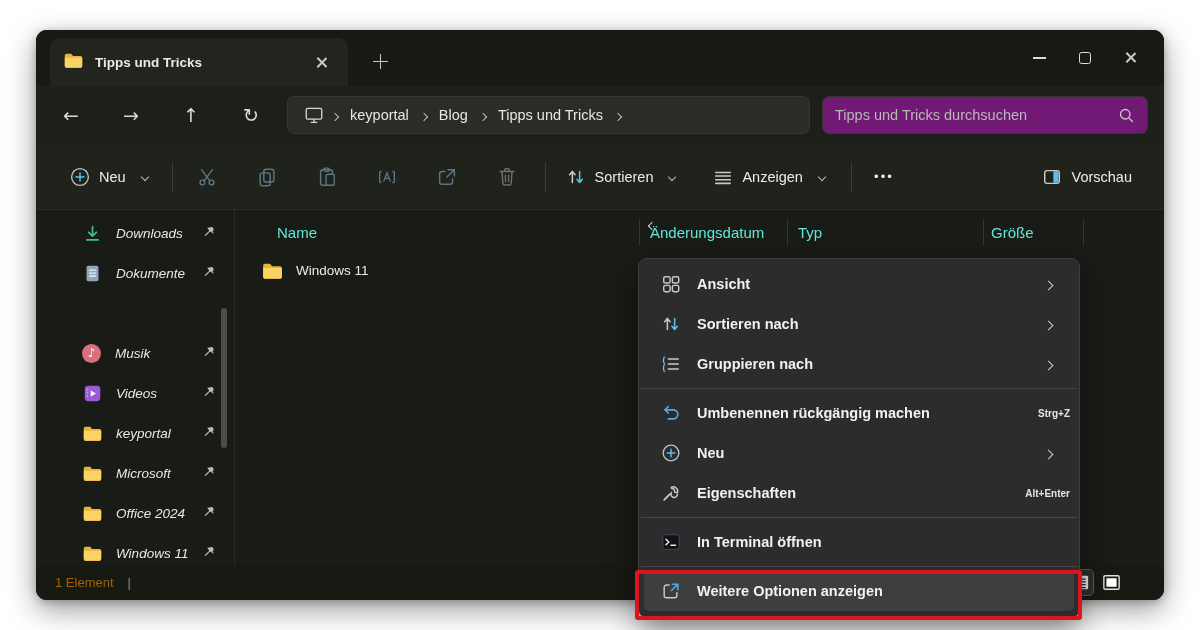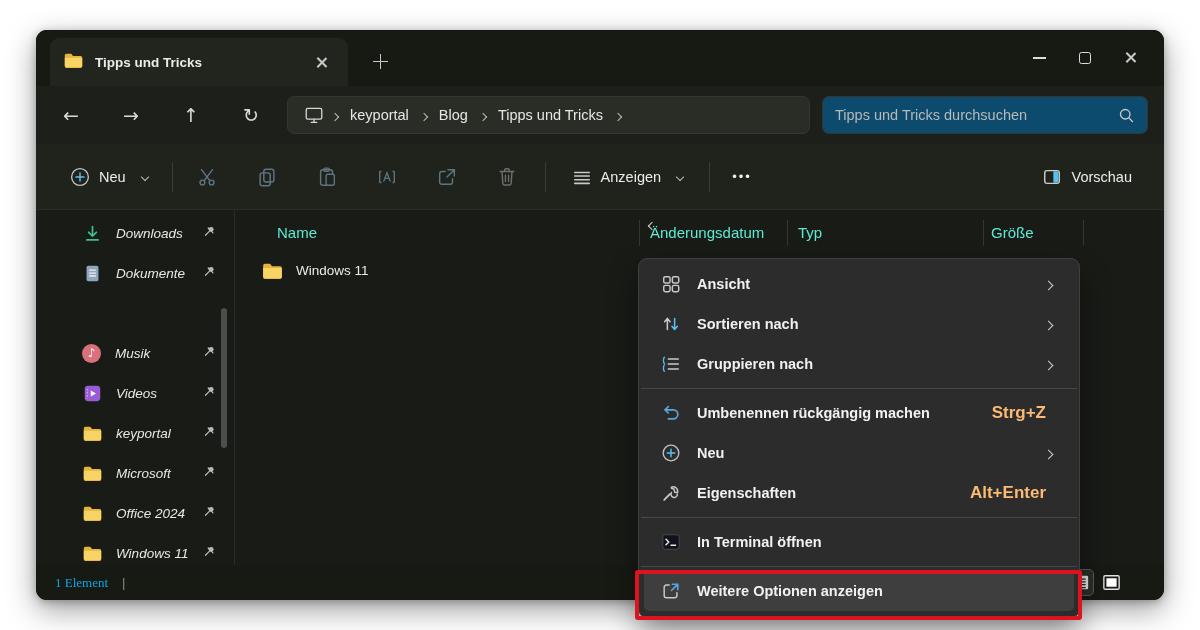--- a/index.html
+++ b/index.html
@@ -35,21 +35,21 @@
   .navbtn { width:38px; height:36px; display:flex; align-items:center; justify-content:center;
             color:#d9d9d9; font-size:19px; font-family:"DejaVu Sans",sans-serif; border-radius:6px; }
   .crumbbar { position:absolute; left:251px; top:10px; width:523px; height:38px; background:#2a2c26;
               border:1px solid #35372f; border-radius:7px; display:flex; align-items:center; padding:0 12px; color:#e7e7e5; }
   .crumb { font-size:14.5px; padding:0 8px; white-space:nowrap; }
   .chv { display:inline-block; width:6px; height:6px; border-right:1.5px solid #bdbdbd; border-bottom:1.5px solid #bdbdbd; }
   .chv.right { transform:rotate(-45deg); }
   .chv.down  { transform:rotate(45deg); margin-left:7px; }
   .chv.up    { transform:rotate(135deg); }
   .crumb-sep { margin:0 4px; }
-  .searchbar { position:absolute; left:786px; top:10px; width:326px; height:38px; background:#0c4a6e;
+  .searchbar { position:absolute; left:786px; top:10px; width:326px; height:38px; background:#701a75;
                border:1px solid #35372f; border-radius:7px; display:flex; align-items:center; padding:0 12px; }
   .searchbar input { flex:1; background:transparent; border:none; outline:none; color:#c9c9c6; font-size:14.5px;
                      font-family:"Liberation Sans",sans-serif; }
   .searchbar input::placeholder { color:#b9b9b6; opacity:1; }
 
   
   .cmdbar { position:relative; height:66px; background:#20221c; border-bottom:1px solid #2a2c26;
             display:flex; align-items:center; }
   .cmd-sep { width:1px; height:30px; background:#3a3c36; }
   .cmdbtn { display:flex; align-items:center; gap:9px; padding:0 12px; height:40px; border-radius:6px; color:#ececea; font-size:14.5px; }
@@ -70,35 +70,35 @@
   
   .listhead { position:absolute; left:199px; top:6px; right:0; height:34px; color:#5eead4; font-size:15px; }
   .colname { position:absolute; top:8px; }
   .coldiv { position:absolute; top:4px; width:1px; height:26px; background:#35372f; }
   .sortcaret { position:absolute; left:414px; top:-1px; }
   .filerow { position:absolute; left:210px; top:42px; width:420px; height:36px; display:flex; align-items:center; border-radius:5px; }
   .filerow .fname { color:#ececea; font-size:13.5px; margin-left:13px; }
 
   
   .statusbar { position:relative; height:35px; background:#15170f12; display:flex; align-items:center; background:#171913; }
-  .status-text { color:#0ea5e9; font-size:13px; margin-left:19px;font-family:Liberation Serif, serif; }
+  .status-text { color:#a16207; font-size:13px; margin-left:19px; }
   .status-div { color:#8a8a88; font-size:13px; margin-left:14px; }
   .viewmodes { position:absolute; right:40px; display:flex; gap:6px; align-items:center; }
   .vm { width:25px; height:25px; display:flex; align-items:center; justify-content:center; border-radius:4px; }
   .vm.active { outline:1px solid #5a5a5a; background:#2c2e28; }
 
   
   .ctxmenu { position:absolute; left:638px; top:258px; width:442px; height:360px; background:#2c2c2c;
              border:1px solid #3f3f3f; border-radius:9px; z-index:40;
              box-shadow:0 14px 30px rgba(0,0,0,.45); padding-top:5px; }
   .mi { position:relative; margin:0 5px; height:40px; display:flex; align-items:center; border-radius:5px;font-weight:bold; }
   .mi.hover { background:#3e3e3e; }
   .mi-icon { width:21px; height:21px; margin-left:16px; display:flex; align-items:center; justify-content:center; }
   .mi-label { color:#f1f1f1; font-size:14.5px; margin-left:16px; flex:1; white-space:nowrap; }
-  .mi-shortcut { color:#fdba74; font-size:17px; margin-right:28px; }
+  .mi-shortcut { color:#e5e5e5; font-size:10px; margin-right:4px; }
   .mi-chev { margin-right:22px; }
   .mi-chev .chv { width:7px; height:7px; border-color:#cfcfcf; }
   .msep { height:1px; background:#474747; margin:4px 2px; }
 
   
   .annot { position:absolute; left:635px; top:570px; width:447px; height:50px; border:4px solid #dc1420;
            border-radius:3px; z-index:60; pointer-events:none; }
 </style>
 </head>
 <body>
@@ -219,20 +219,30 @@
           <svg width="22" height="22" viewBox="0 0 24 24">
               <path d="M4.5 6h15M9.5 6V4.5A1.5 1.5 0 0 1 11 3h2a1.5 1.5 0 0 1 1.5 1.5V6" fill="none" stroke="#6e6e6e" stroke-width="1.6" stroke-linecap="round"></path>
               <path d="M6.5 6l1 13a2 2 0 0 0 2 1.8h5a2 2 0 0 0 2-1.8l1-13" fill="none" stroke="#6e6e6e" stroke-width="1.6"></path>
               <path d="M10.3 10v7M13.7 10v7" stroke="#6e6e6e" stroke-width="1.5" stroke-linecap="round"></path>
             </svg>
         </div>
       </div>
 
       <div class="cmd-sep" style="margin-left:16px"></div>
 
+      <div class="cmdbtn" style="margin-left:8px">
+        <span style="display:flex">
+          <svg width="20" height="20" viewBox="0 0 22 22">
+              <path d="M7 17V5M7 5 4 8.4M7 5l3 3.4" stroke="#c9c9c6" stroke-width="1.7" fill="none" stroke-linecap="round" stroke-linejoin="round"></path>
+              <path d="M15 5v12M15 17l-3-3.4M15 17l3-3.4" stroke="#58c0f0" stroke-width="1.7" fill="none" stroke-linecap="round" stroke-linejoin="round"></path>
+            </svg>
+        </span>
+        <span>Sortieren</span>
+        <span class="chv down"></span>
+      </div>
 
       <div class="cmdbtn" style="margin-left:14px">
         <span style="display:flex">
           <svg width="20" height="20" viewBox="0 0 22 22">
               <path d="M3 6h16M3 10h16M3 14h16M3 18h16" stroke="#c9c9c6" stroke-width="1.7" stroke-linecap="round"></path>
             </svg>
         </span>
         <span>Anzeigen</span>
         <span class="chv down"></span>
       </div>

